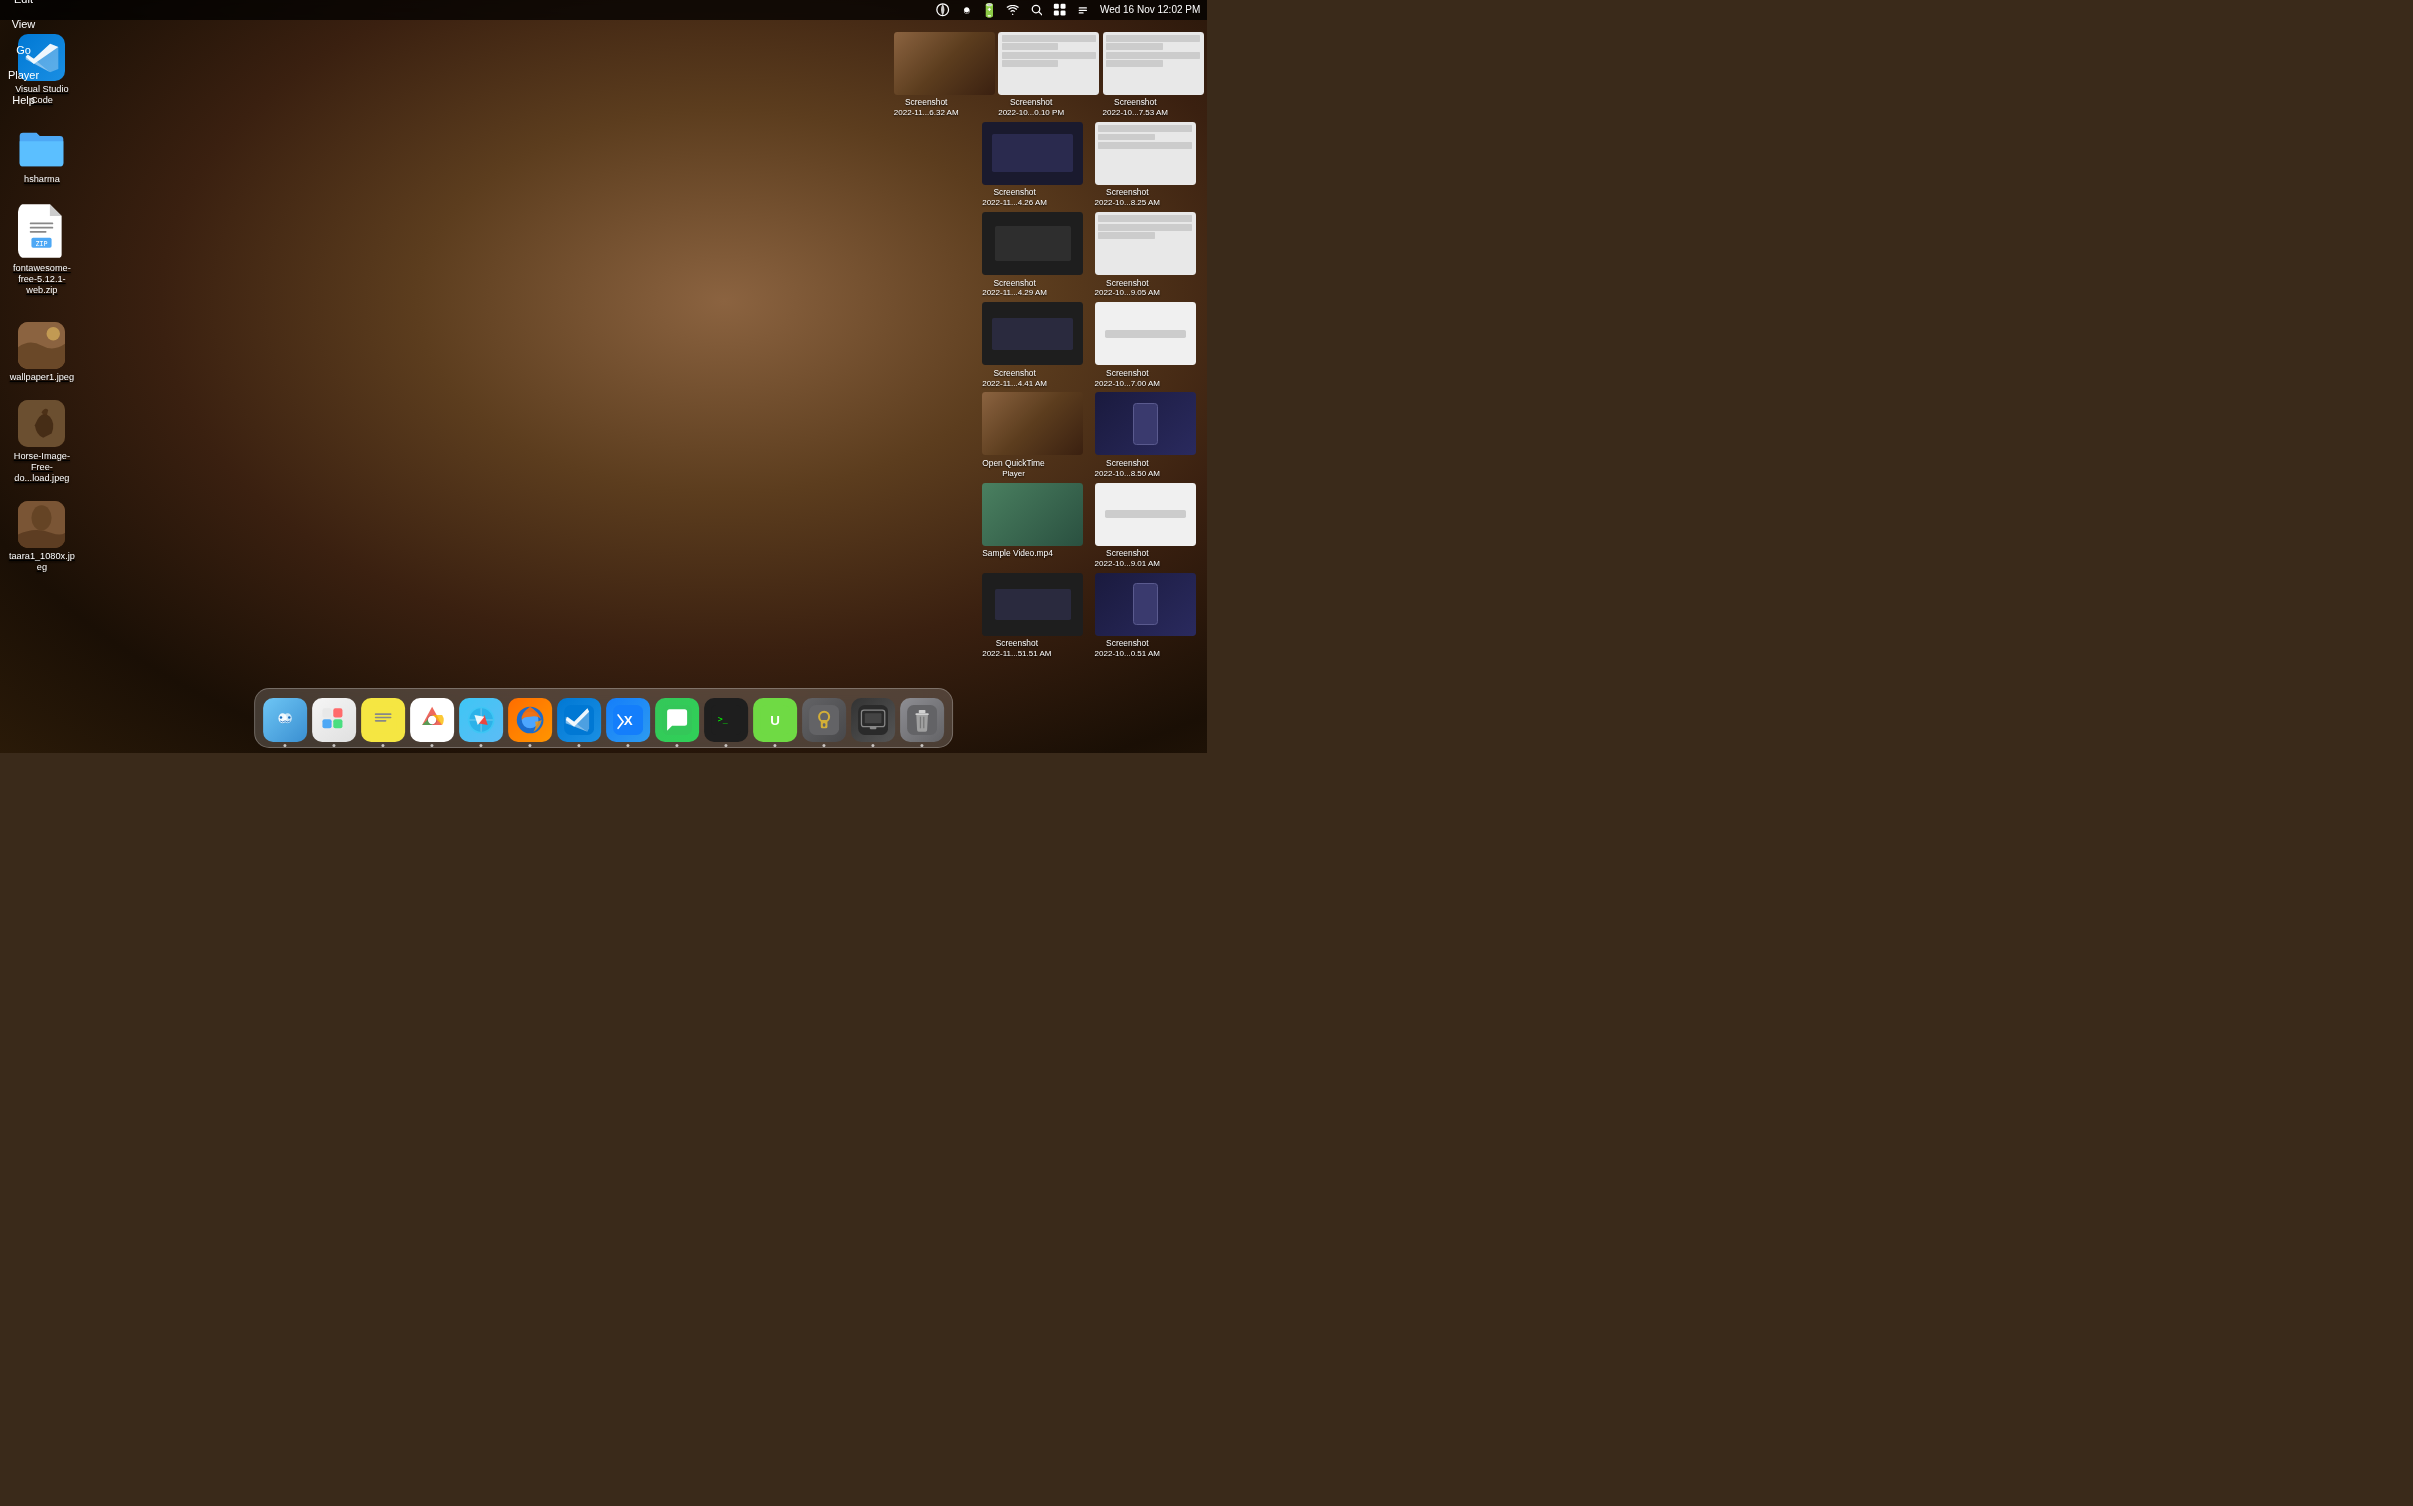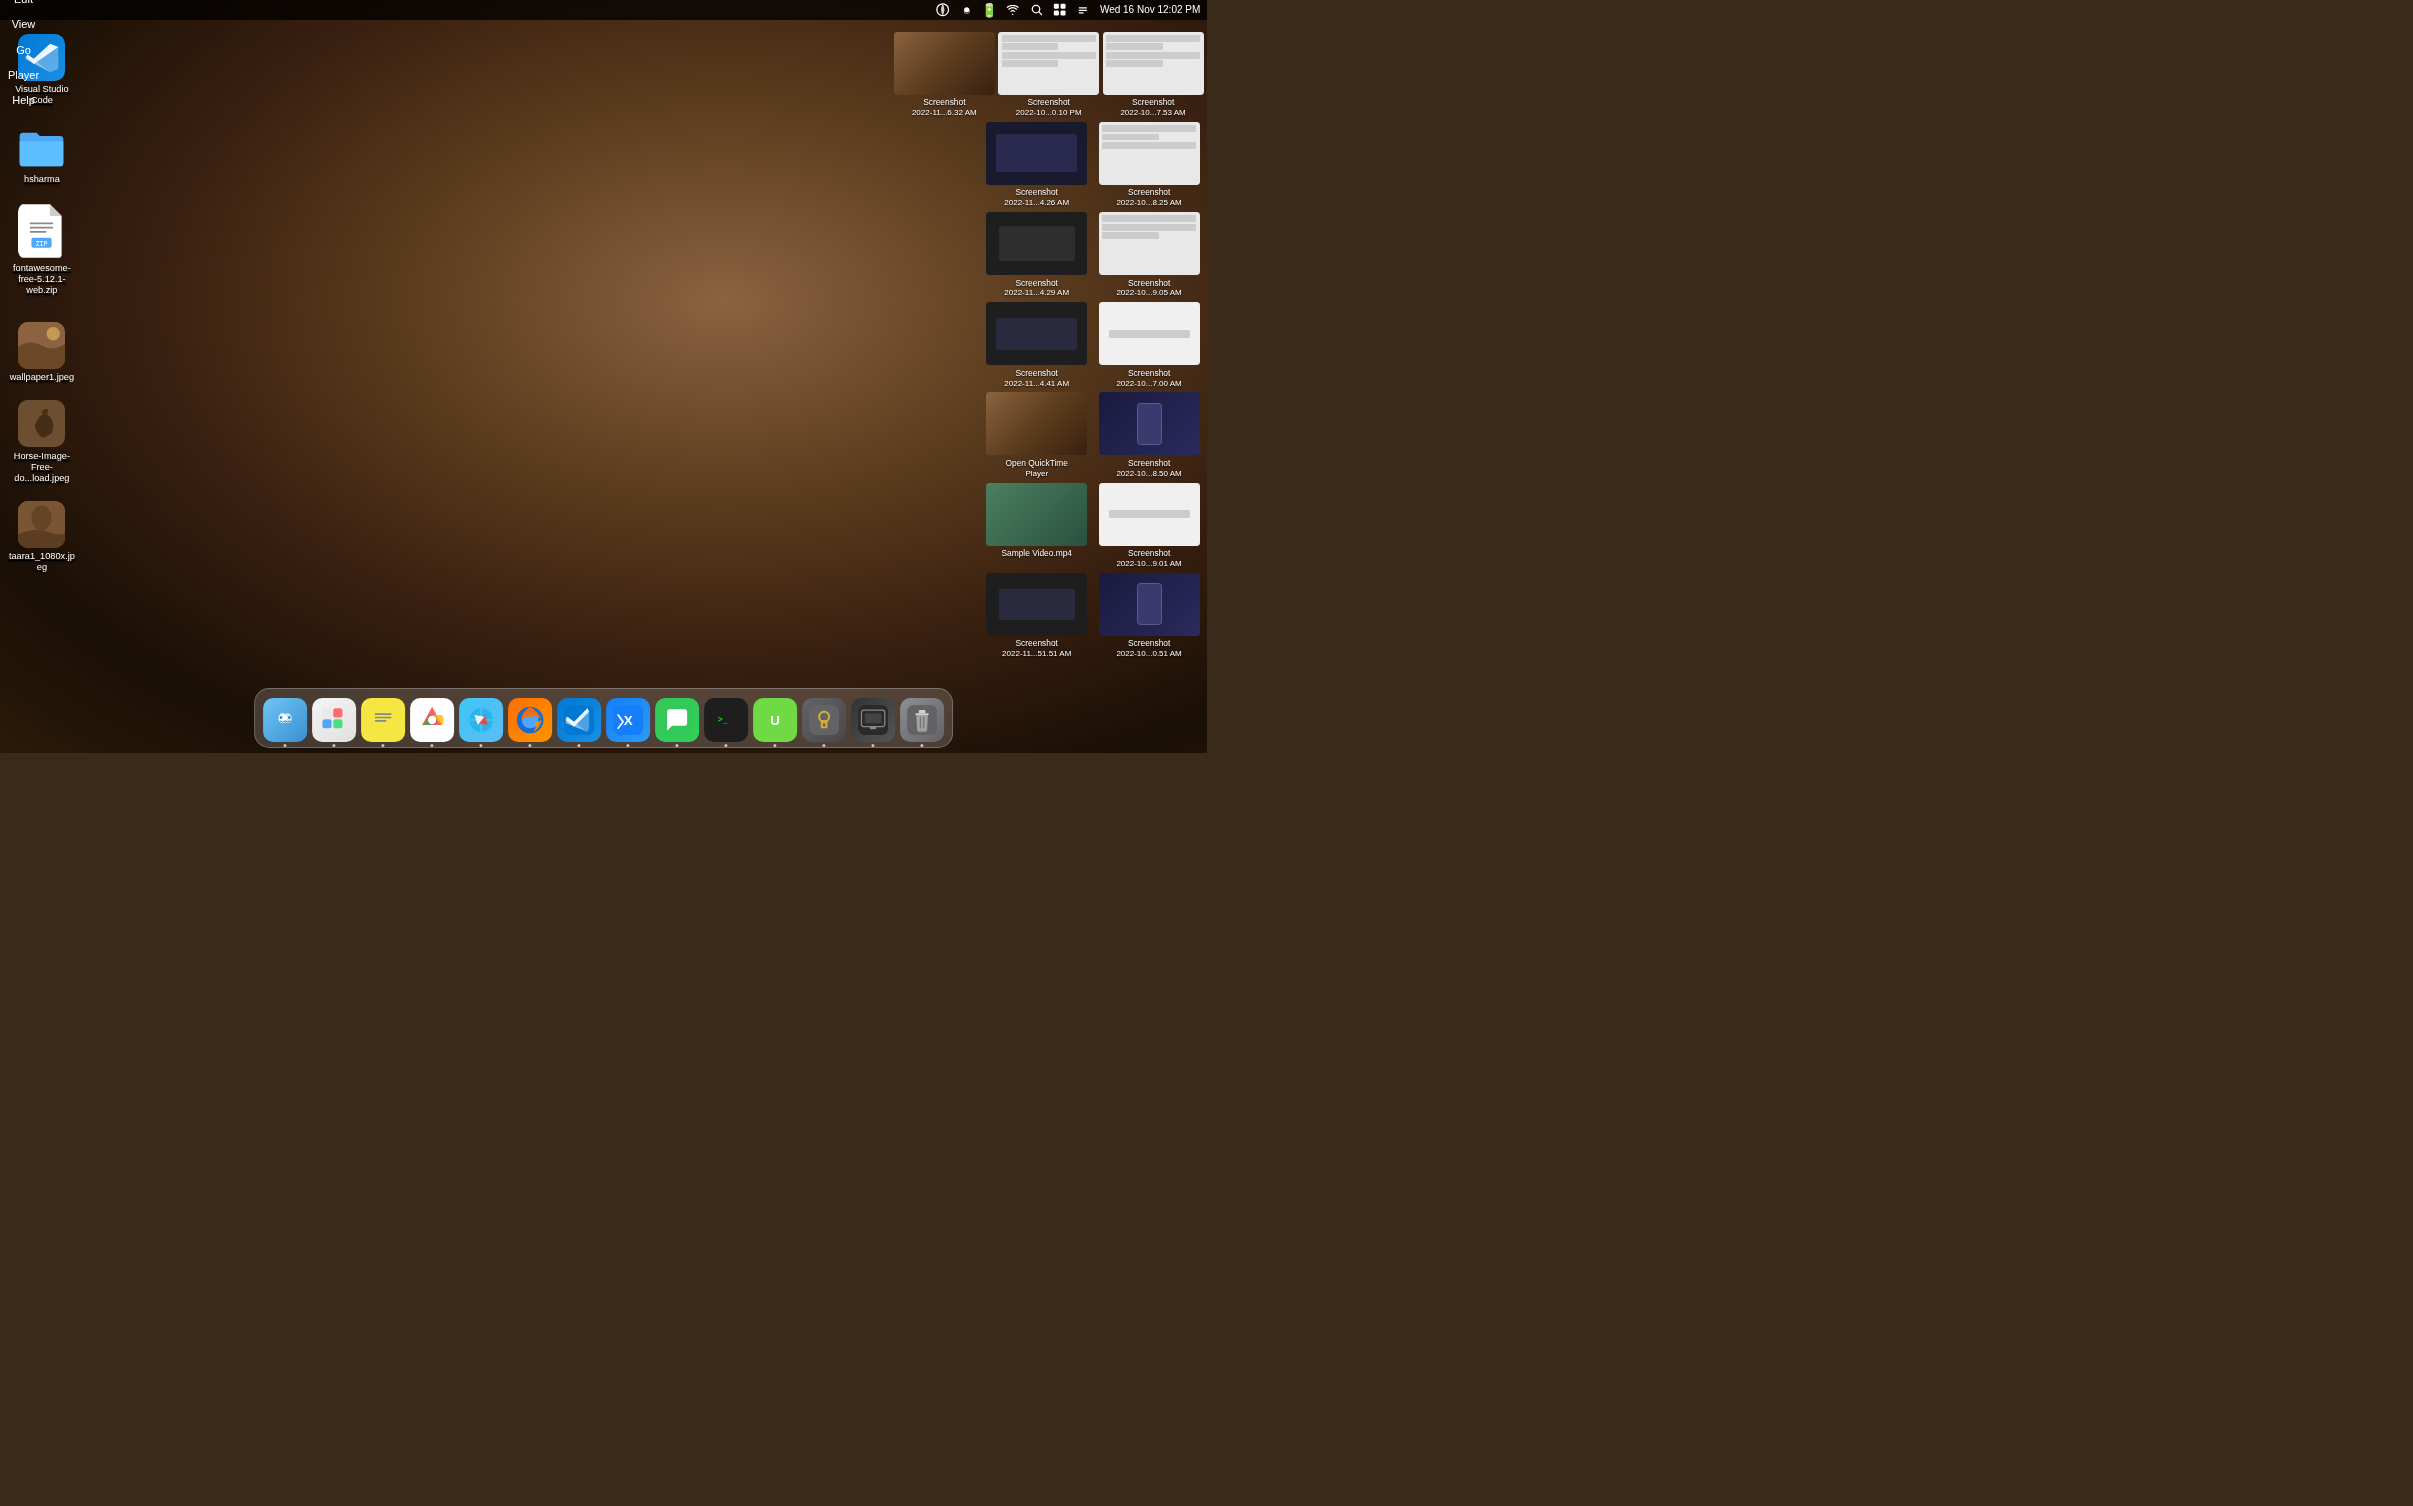--- a/index.html
+++ b/index.html
@@ -157,21 +157,21 @@
       gap: 0;
     }
     .screenshot-row {
       display: flex;
       gap: 1.7px;
       padding: 3.4px 3.4px;
     }
     .screenshot-item {
       display: flex;
       flex-direction: column;
-      align-items: center;
+      align-items: flex-start;
       width: 109px;
       cursor: pointer;
     }
     .screenshot-thumb {
       width: 101px;
       height: 63px;
       border-radius: 3.4px;
       overflow: hidden;
       margin-bottom: 2.5px;
       background: #222;

